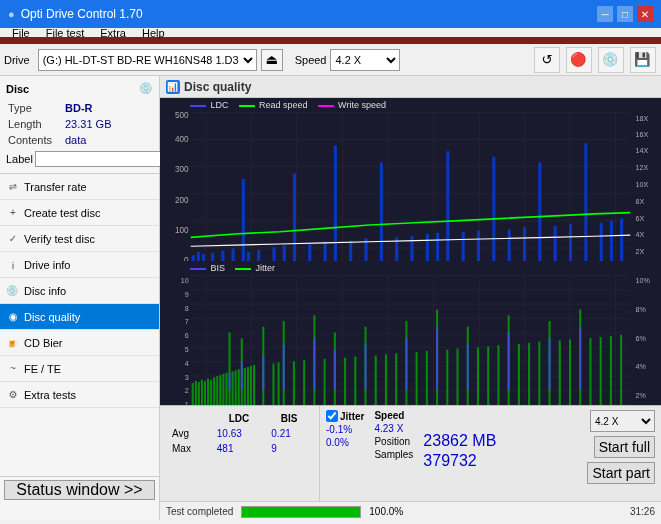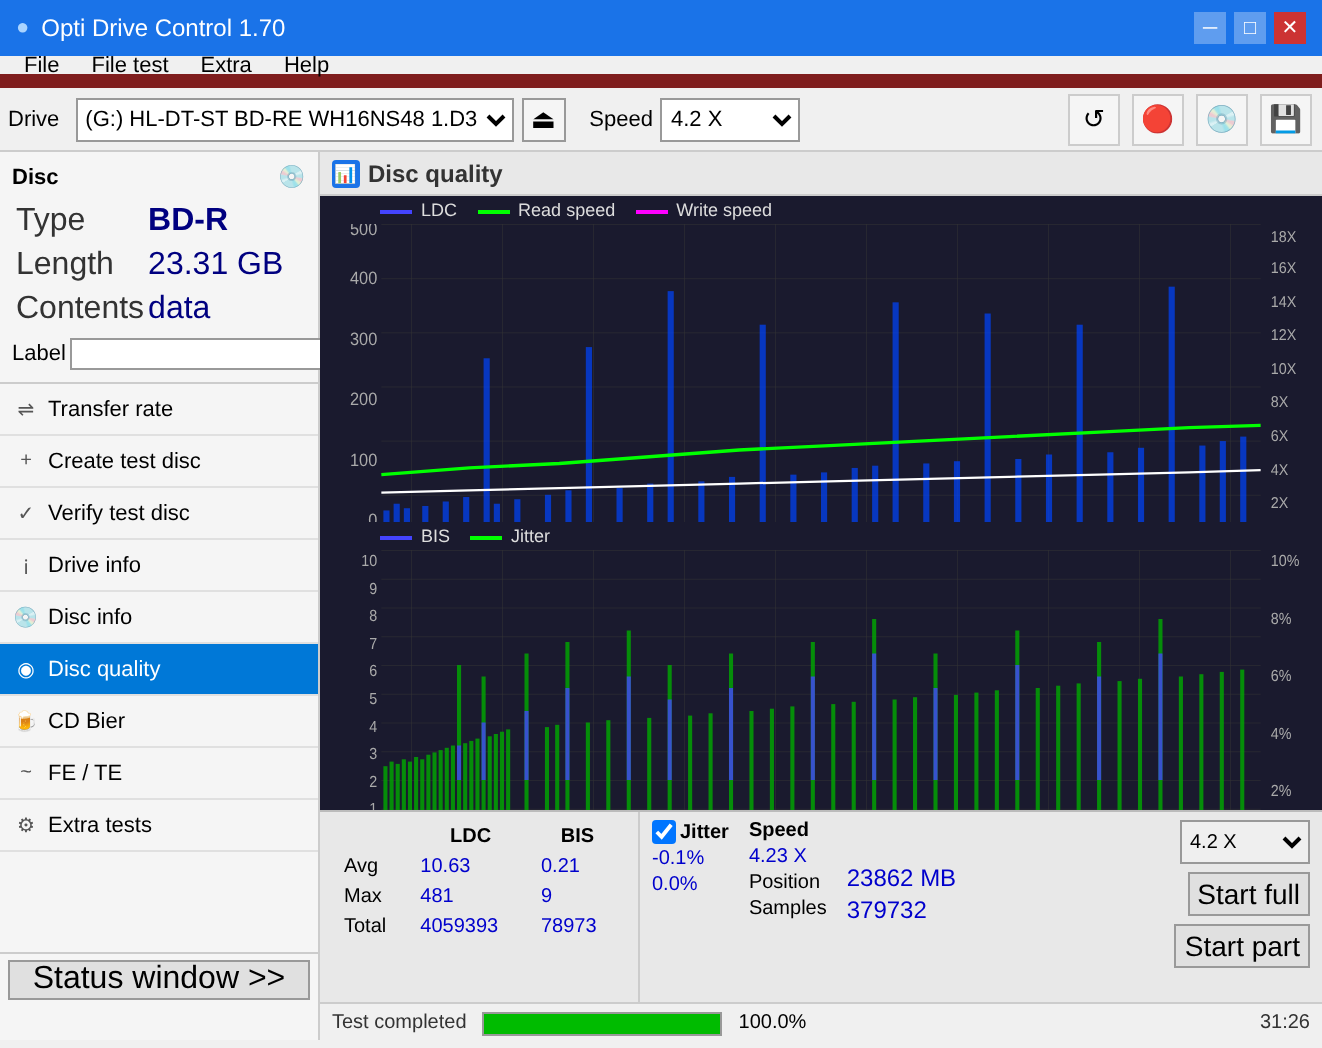--- a/index.html
+++ b/index.html
@@ -25,21 +25,21 @@
     .toolbar-spacer { flex: 1; }
     .toolbar-icon-btn { width: 26px; height: 26px; border: 1px solid #ccc; background: #f5f5f5; cursor: pointer; display: flex; align-items: center; justify-content: center; margin: 1px; }
 
     
     .main { display: flex; height: calc(524px - 80px); }
 
     
     .sidebar { width: 160px; background: #f5f5f5; border-right: 1px solid #ccc; display: flex; flex-direction: column; }
     .disc-info-panel { padding: 6px; border-bottom: 1px solid #ccc; }
     .disc-info-header { display: flex; align-items: center; justify-content: space-between; margin-bottom: 4px; }
-    .disc-table { width: 100%; font-size: 16px; }
+    .disc-table { width: 100%; font-size: 11px; }
     .disc-table td { padding: 1px 0; }
     .disc-table td:first-child { color: #333; width: 55px; }
     .disc-table td:last-child { color: #0000cc; font-weight: normal; }
     .disc-label-row { display: flex; align-items: center; gap: 2px; margin-top: 2px; }
     .label-input { height: 16px; border: 1px solid #999; font-size: 10px; flex: 1; }
     .label-btn { width: 16px; height: 16px; border: 1px solid #999; background: #f5f5f5; cursor: pointer; font-size: 10px; }
 
     
     .sidebar-nav { flex: 1; overflow-y: auto; }
     .sidebar-nav-item { display: flex; align-items: center; height: 26px; padding: 0 6px; cursor: pointer; font-size: 11px; gap: 4px; border-bottom: 1px solid #e0e0e0; }
@@ -456,25 +456,20 @@
               <tr>
                 <td>Avg</td>
                 <td class="blue-val">10.63</td>
                 <td class="blue-val">0.21</td>
               </tr>
               <tr>
                 <td>Max</td>
                 <td class="blue-val">481</td>
                 <td class="blue-val">9</td>
               </tr>
-              <tr>
-                <td>Total</td>
-                <td class="blue-val">4059393</td>
-                <td class="blue-val">78973</td>
-              </tr>
             </tbody>
           </table>
         </div>
 
         <div style="flex:1; display:flex; padding:4px 6px; gap:10px;">
 
           <div style="display:flex; flex-direction:column;">
             <div style="display:flex; align-items:center; gap:2px; font-size:10px; font-weight:bold;">
               <input type="checkbox" checked="" style="width: 12px; height: 12px;">
               <span>Jitter</span>
@@ -489,21 +484,21 @@
           <div style="display:flex; flex-direction:column;">
             <div style="font-size:10px; font-weight:bold;">Speed</div>
             <div style="display:flex; flex-direction:column; gap:2px; margin-top:2px; font-size:10px;">
               <span class="blue-val">4.23 X</span>
               <span>Position</span>
               <span>Samples</span>
             </div>
           </div>
 
           <div style="display:flex; flex-direction:column; margin-top:20px;">
-            <div style="display:flex; flex-direction:column; gap:2px; font-size:12px;">
+            <div style="display:flex; flex-direction:column; gap:2px; font-size:16px;">
               <span></span>
               <span class="blue-val">23862 MB</span>
               <span class="blue-val">379732</span>
             </div>
           </div>
 
           <div style="display:flex; flex-direction:column; align-items:flex-end; margin-left:auto; gap:4px;">
             <div style="display:flex; align-items:center; gap:4px;">
               <select style="height:22px; font-size:10px; border:1px solid #999; width:65px;">
                 <option>4.2 X</option>

